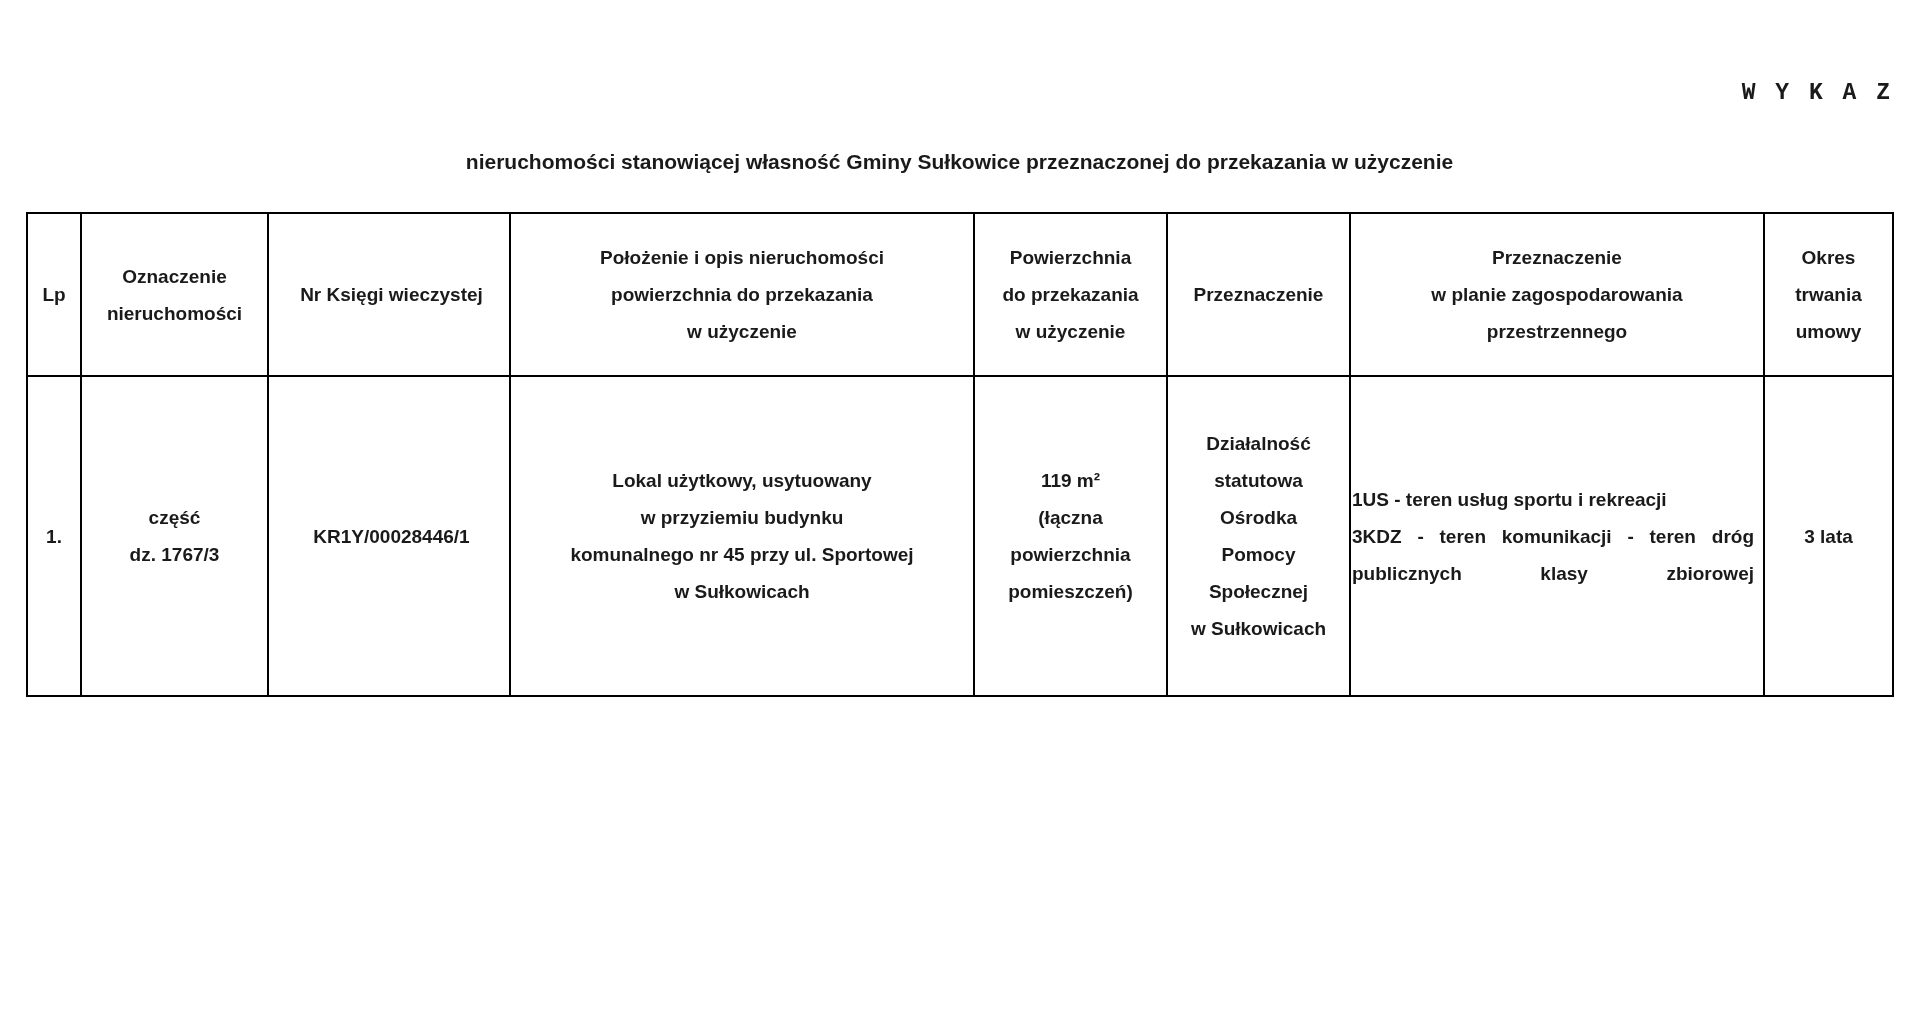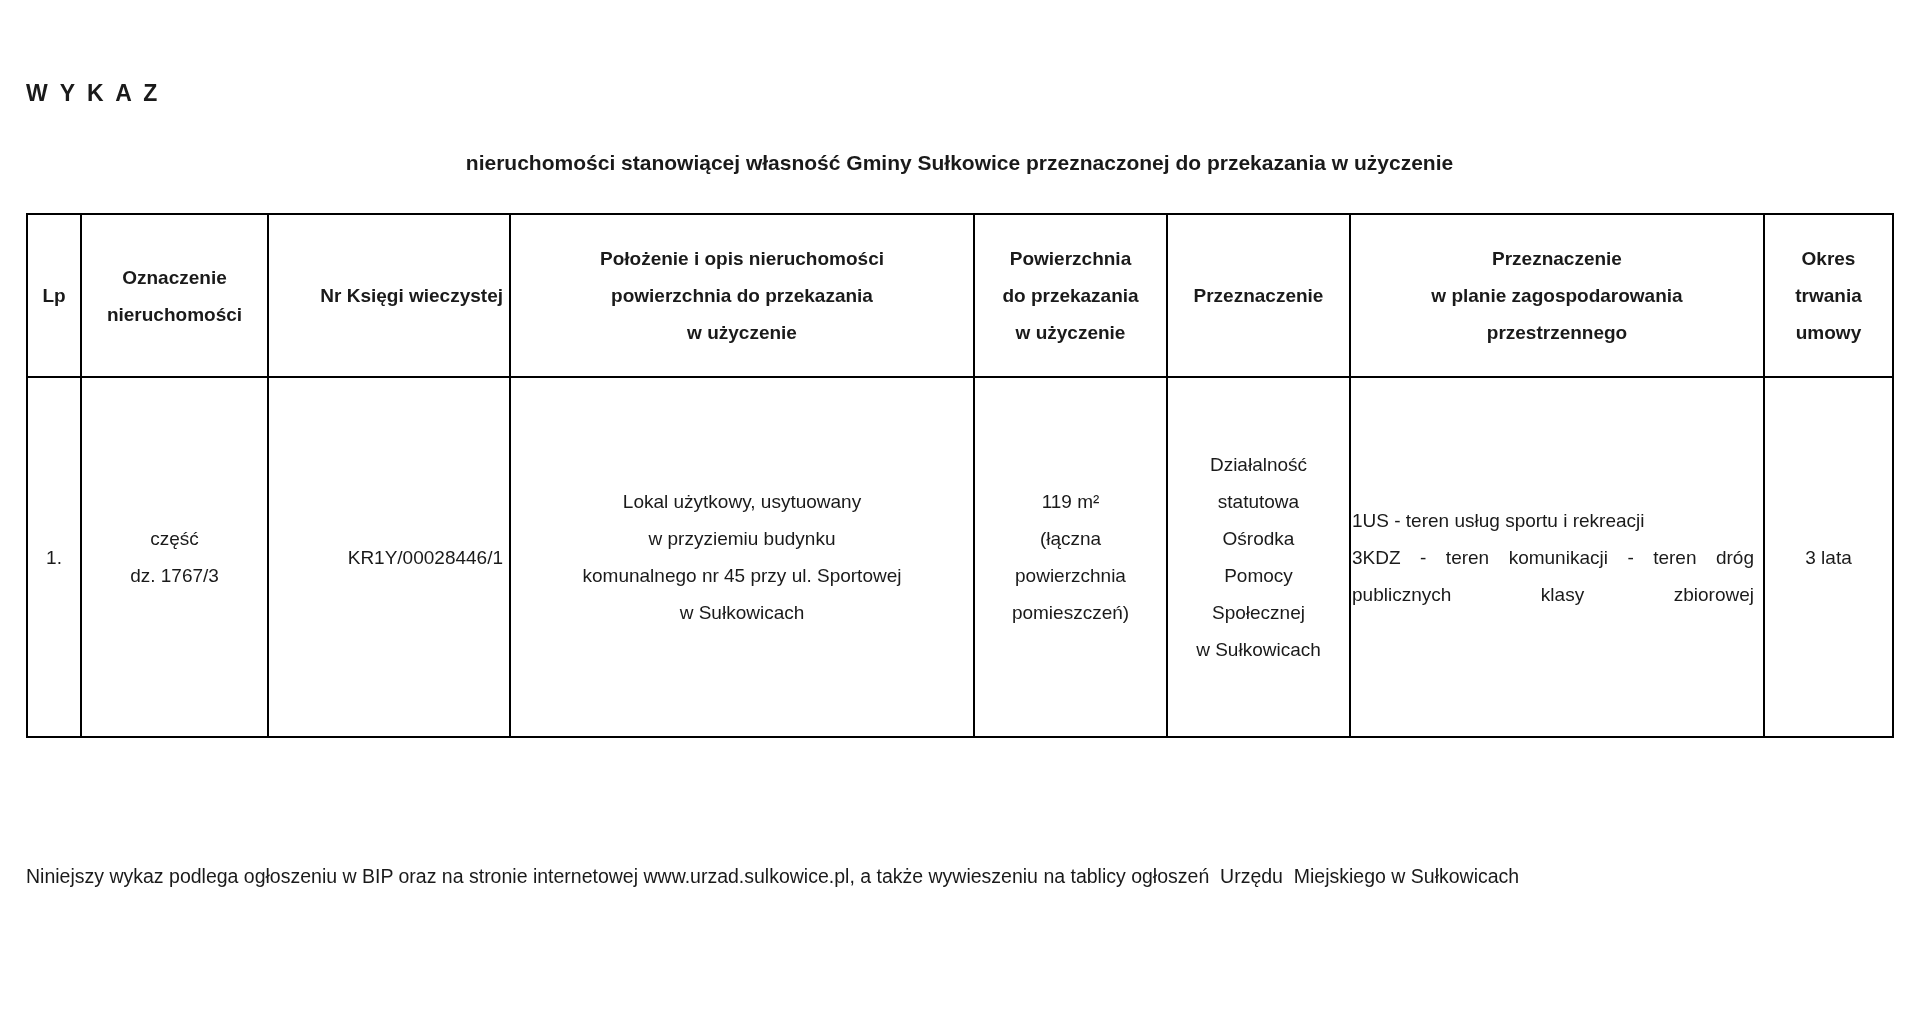--- a/index.html
+++ b/index.html
@@ -10,25 +10,26 @@
     height: 1031px;
     font-family: "Liberation Sans", sans-serif;
     color: #1a1a1a;
     overflow: hidden;
   }
   .page {
     padding: 80px 27px 0 26px;
     box-sizing: border-box;
   }
   .doc-title {
-    text-align: left;
+    text-align: right;
     font-weight: bold;
     font-size: 23px;
     letter-spacing: 3px;
     margin: 0 0 44px 0;
+    font-family: Liberation Mono, monospace;
   }
   .doc-subtitle {
     text-align: center;
     font-weight: bold;
     font-size: 21px;
     margin: 16px 0 38px 0;
   }
   table.wykaz {
     border-collapse: collapse;
     table-layout: fixed;
@@ -42,24 +43,24 @@
     vertical-align: middle;
     text-align: center;
     overflow: hidden;
     box-sizing: border-box;
   }
   .wykaz th {
     font-weight: bold;
     height: 163px;
   }
   .wykaz td {
-    height: 360px;
-    font-weight: normal;
+    height: 320px;
+    font-weight: bold;
   }
-  .wykaz .al-left { text-align: right; padding-left: 11px; }
+  .wykaz .al-left { text-align: center; padding-left: 11px; }
   .wykaz td.plan-cell { text-align: left; padding-left: 1px; padding-right: 9px; }
   .plan-justify {
     text-align: justify;
     text-align-last: justify;
   }
   .area-sup { line-height: 37px; }
   .footer-block {
     margin-top: 28px;
     font-size: 19.5px;
     line-height: 44px;
@@ -160,16 +161,15 @@
           <div class="plan-justify">3KDZ - teren komunikacji - teren dróg publicznych klasy zbiorowej</div>
         </td>
         <td>
           <div>3 lata</div>
         </td>
       </tr>
     </tbody>
   </table>
 
   <div class="footer-block">
-    <div>Niniejszy wykaz podlega ogłoszeniu w BIP oraz na stronie internetowej www.urzad.sulkowice.pl, a także wywieszeniu na tablicy ogłoszeń  Urzędu  Miejskiego w Sułkowicach</div>
   </div>
 
 </div>
 
 </body></html>

